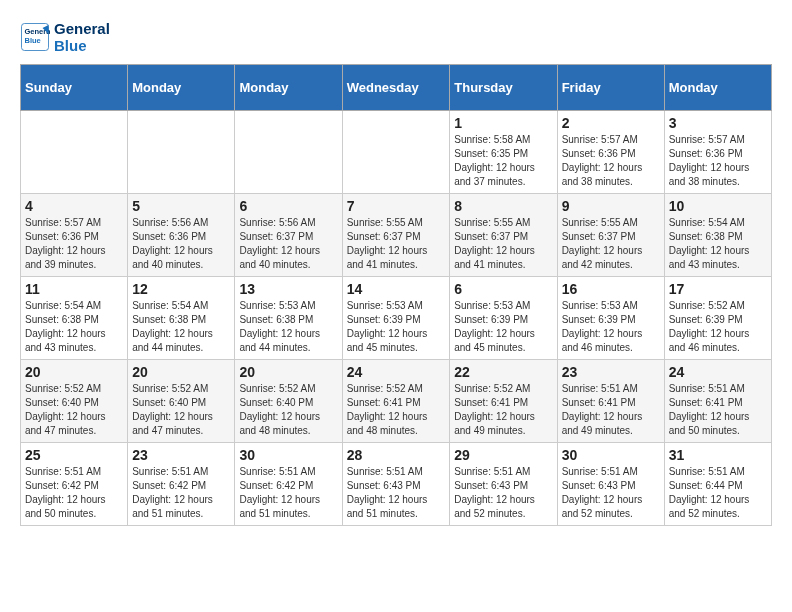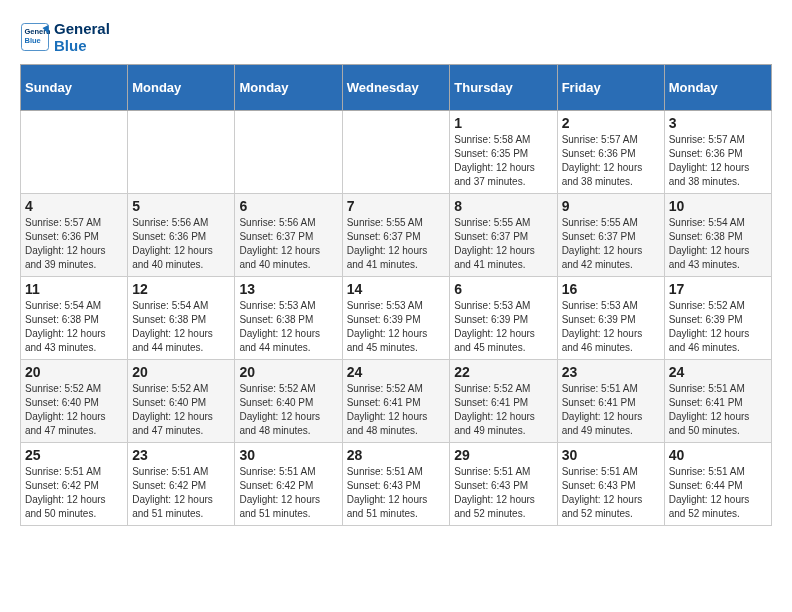--- a/index.html
+++ b/index.html
@@ -327,21 +327,21 @@
 and 52 minutes.</div>
         </td>
         <td>
           <div class="day-num">30</div>
           <div class="day-info" style="white-space: pre-line;">Sunrise: 5:51 AM
 Sunset: 6:43 PM
 Daylight: 12 hours
 and 52 minutes.</div>
         </td>
         <td>
-          <div class="day-num">40</div>
+          <div class="day-num">31</div>
           <div class="day-info" style="white-space: pre-line;">Sunrise: 5:51 AM
 Sunset: 6:44 PM
 Daylight: 12 hours
 and 52 minutes.</div>
         </td>
       </tr>
     </tbody>
 </table>
 
 </body></html>

